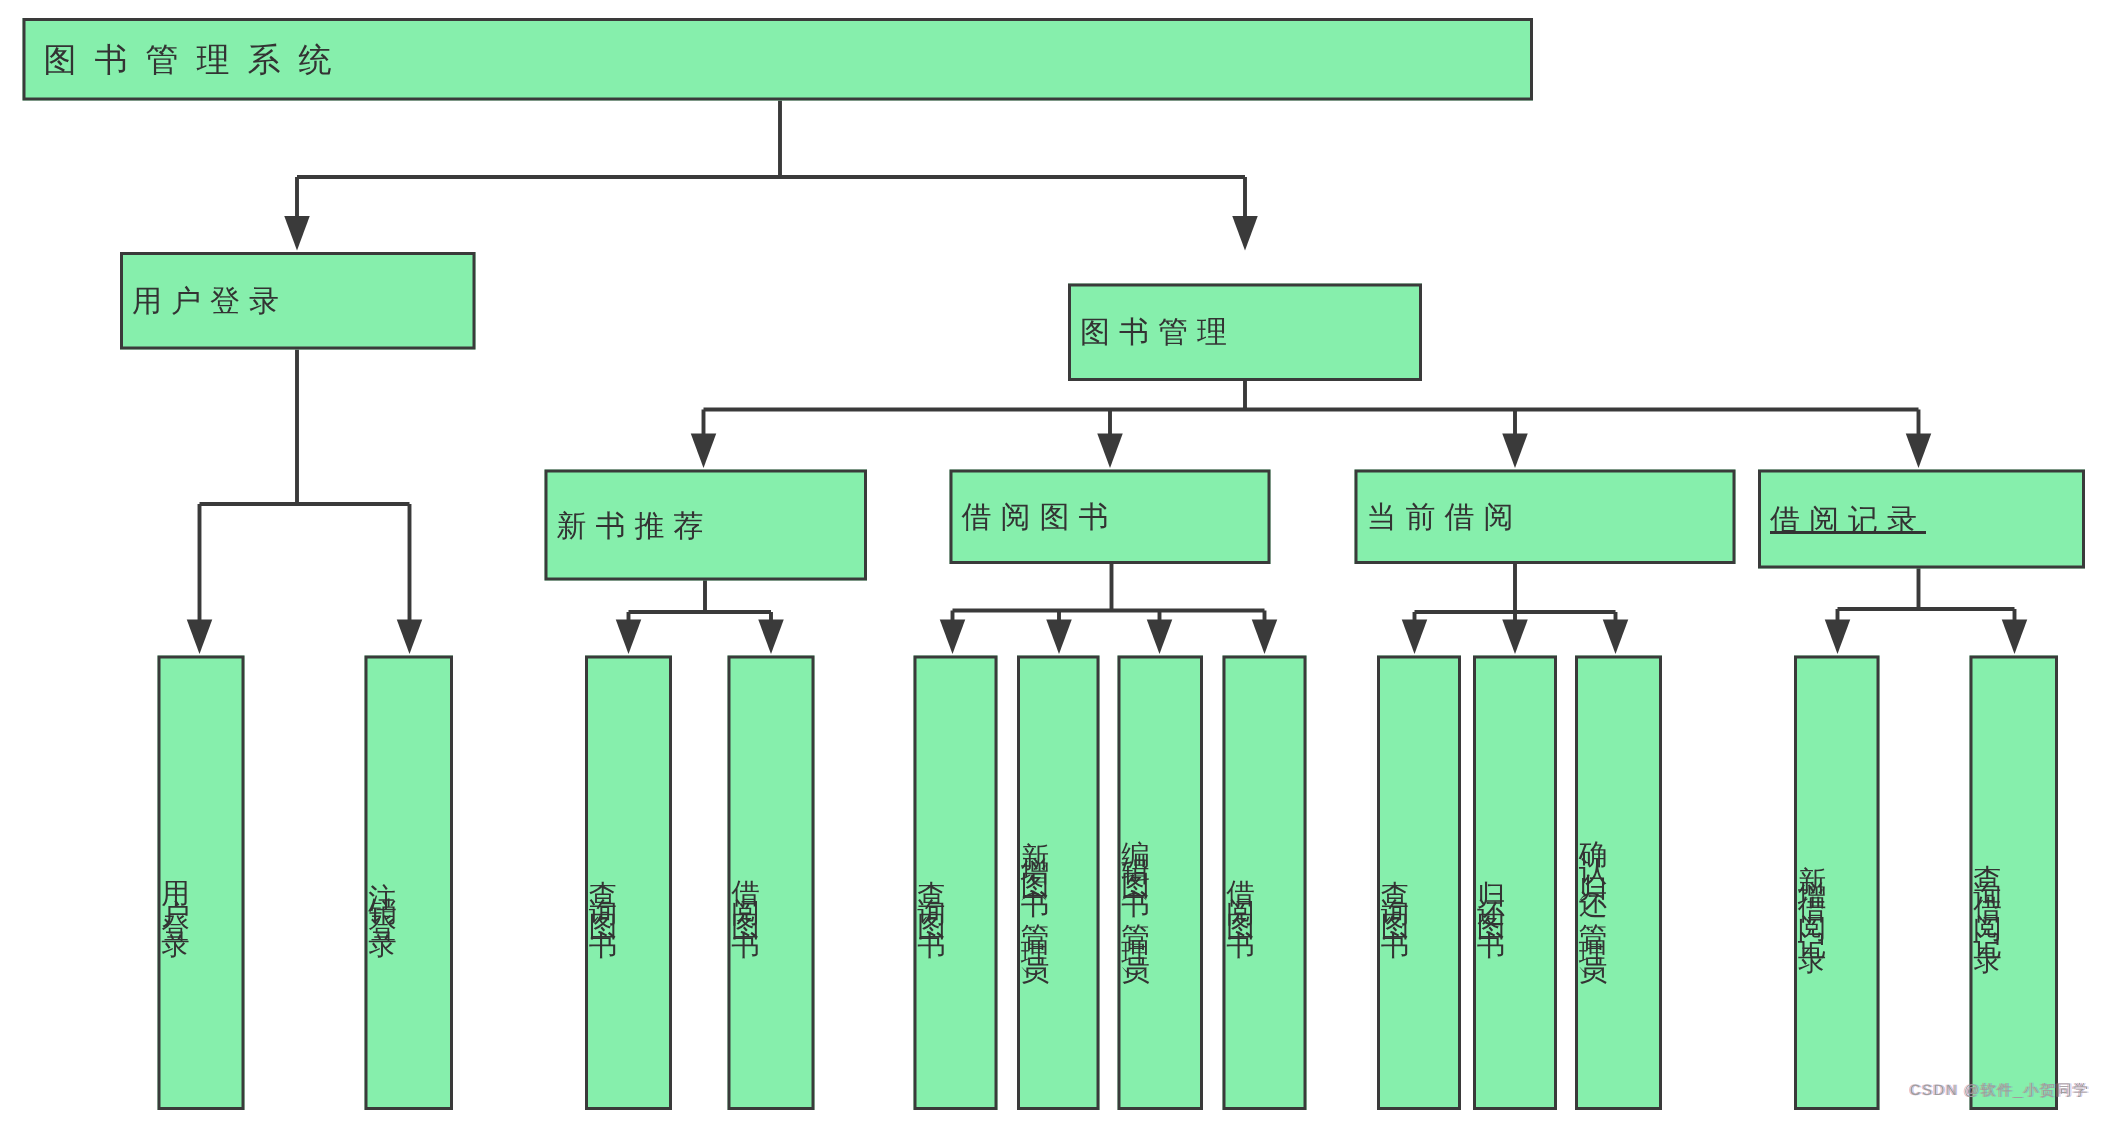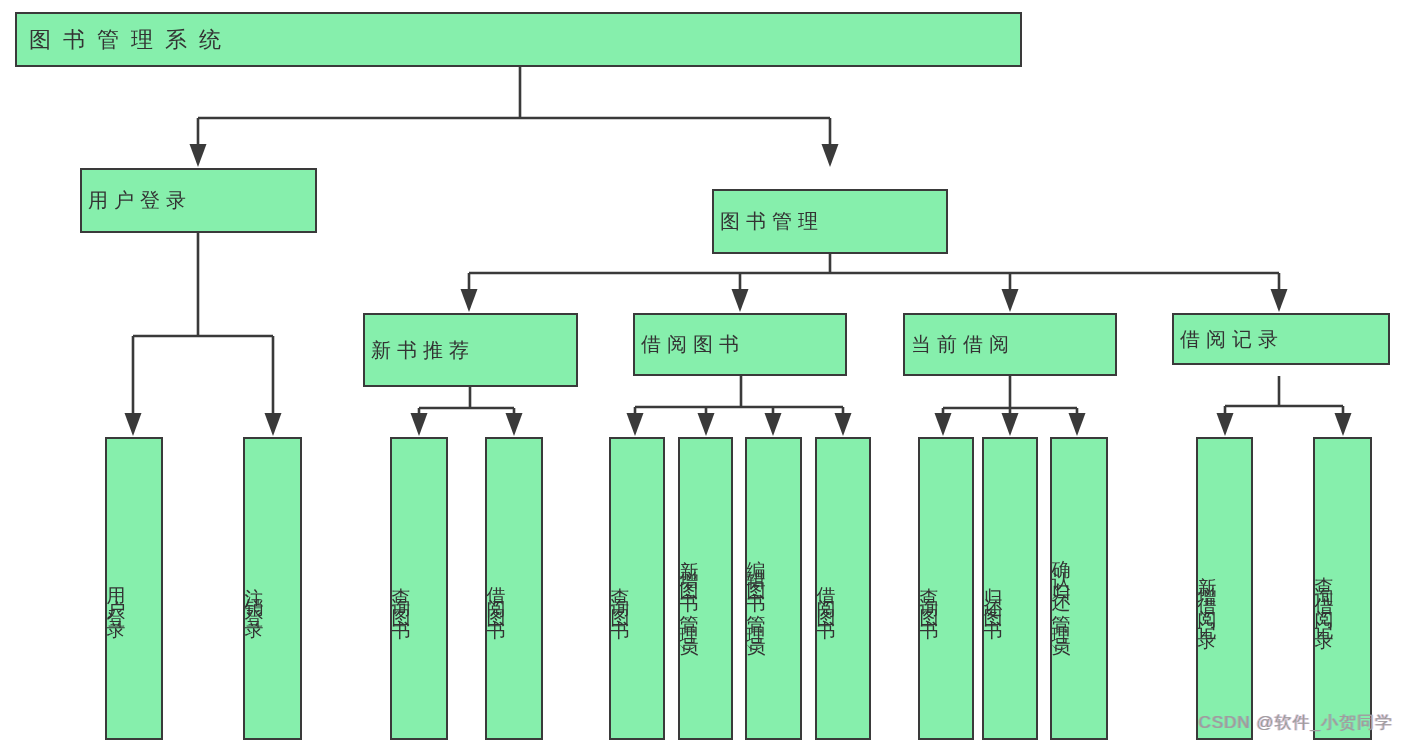--- a/index.html
+++ b/index.html
@@ -35,21 +35,21 @@
     text-orientation:mixed;
     font-size:19px;
     letter-spacing:11px;
     line-height:1;
     padding-top:11px;
     white-space:nowrap;
   }
   .watermark{
     position:absolute;
     right:12px;bottom:13px;
-    font-size:17px;
+    font-size:10px;
     color:#9e9e9e;
     letter-spacing:1px;
     text-shadow:-1px 0 rgba(220,120,120,0.45), 1px 0 rgba(120,140,230,0.45);
     white-space:nowrap;
   }
 </style>
 </head>
 <body>
 
 <div class="stage">
@@ -84,24 +84,24 @@
       </div>
       <div class="node" style="left: 712px; top: 168px; width: 236px; height: 65px; margin-top: 21px;">
         <span class="lbl-h">图书管理</span>
       </div>
       <div class="node" style="left: 363px; top: 313px; width: 215px; height: 74px;">
         <span class="lbl-h">新书推荐</span>
       </div>
       <div class="node" style="left: 633px; top: 313px; width: 214px; height: 63px;">
         <span class="lbl-h">借阅图书</span>
       </div>
-      <div class="node" style="left: 903px; top: 313px; width: 214px; height: 63px;">
+      <div class="node" style="left: 903px; top: 313px; width: 254px; height: 63px;">
         <span class="lbl-h">当前借阅</span>
       </div>
-      <div class="node" style="left: 1172px; top: 313px; width: 218px; height: 52px;">
+      <div class="node" style="left: 1172px; top: 313px; width: 218px; height: 66px; text-decoration: underline;">
         <span class="lbl-h">借阅记录</span>
       </div>
       <div class="node" style="left: 105px; top: 437px; width: 58px; height: 303px;">
         <span class="lbl-v">用户登录</span>
       </div>
       <div class="node" style="left: 243px; top: 437px; width: 59px; height: 303px;">
         <span class="lbl-v">注销登录</span>
       </div>
       <div class="node" style="left: 390px; top: 437px; width: 58px; height: 303px;">
         <span class="lbl-v">查询图书</span>

